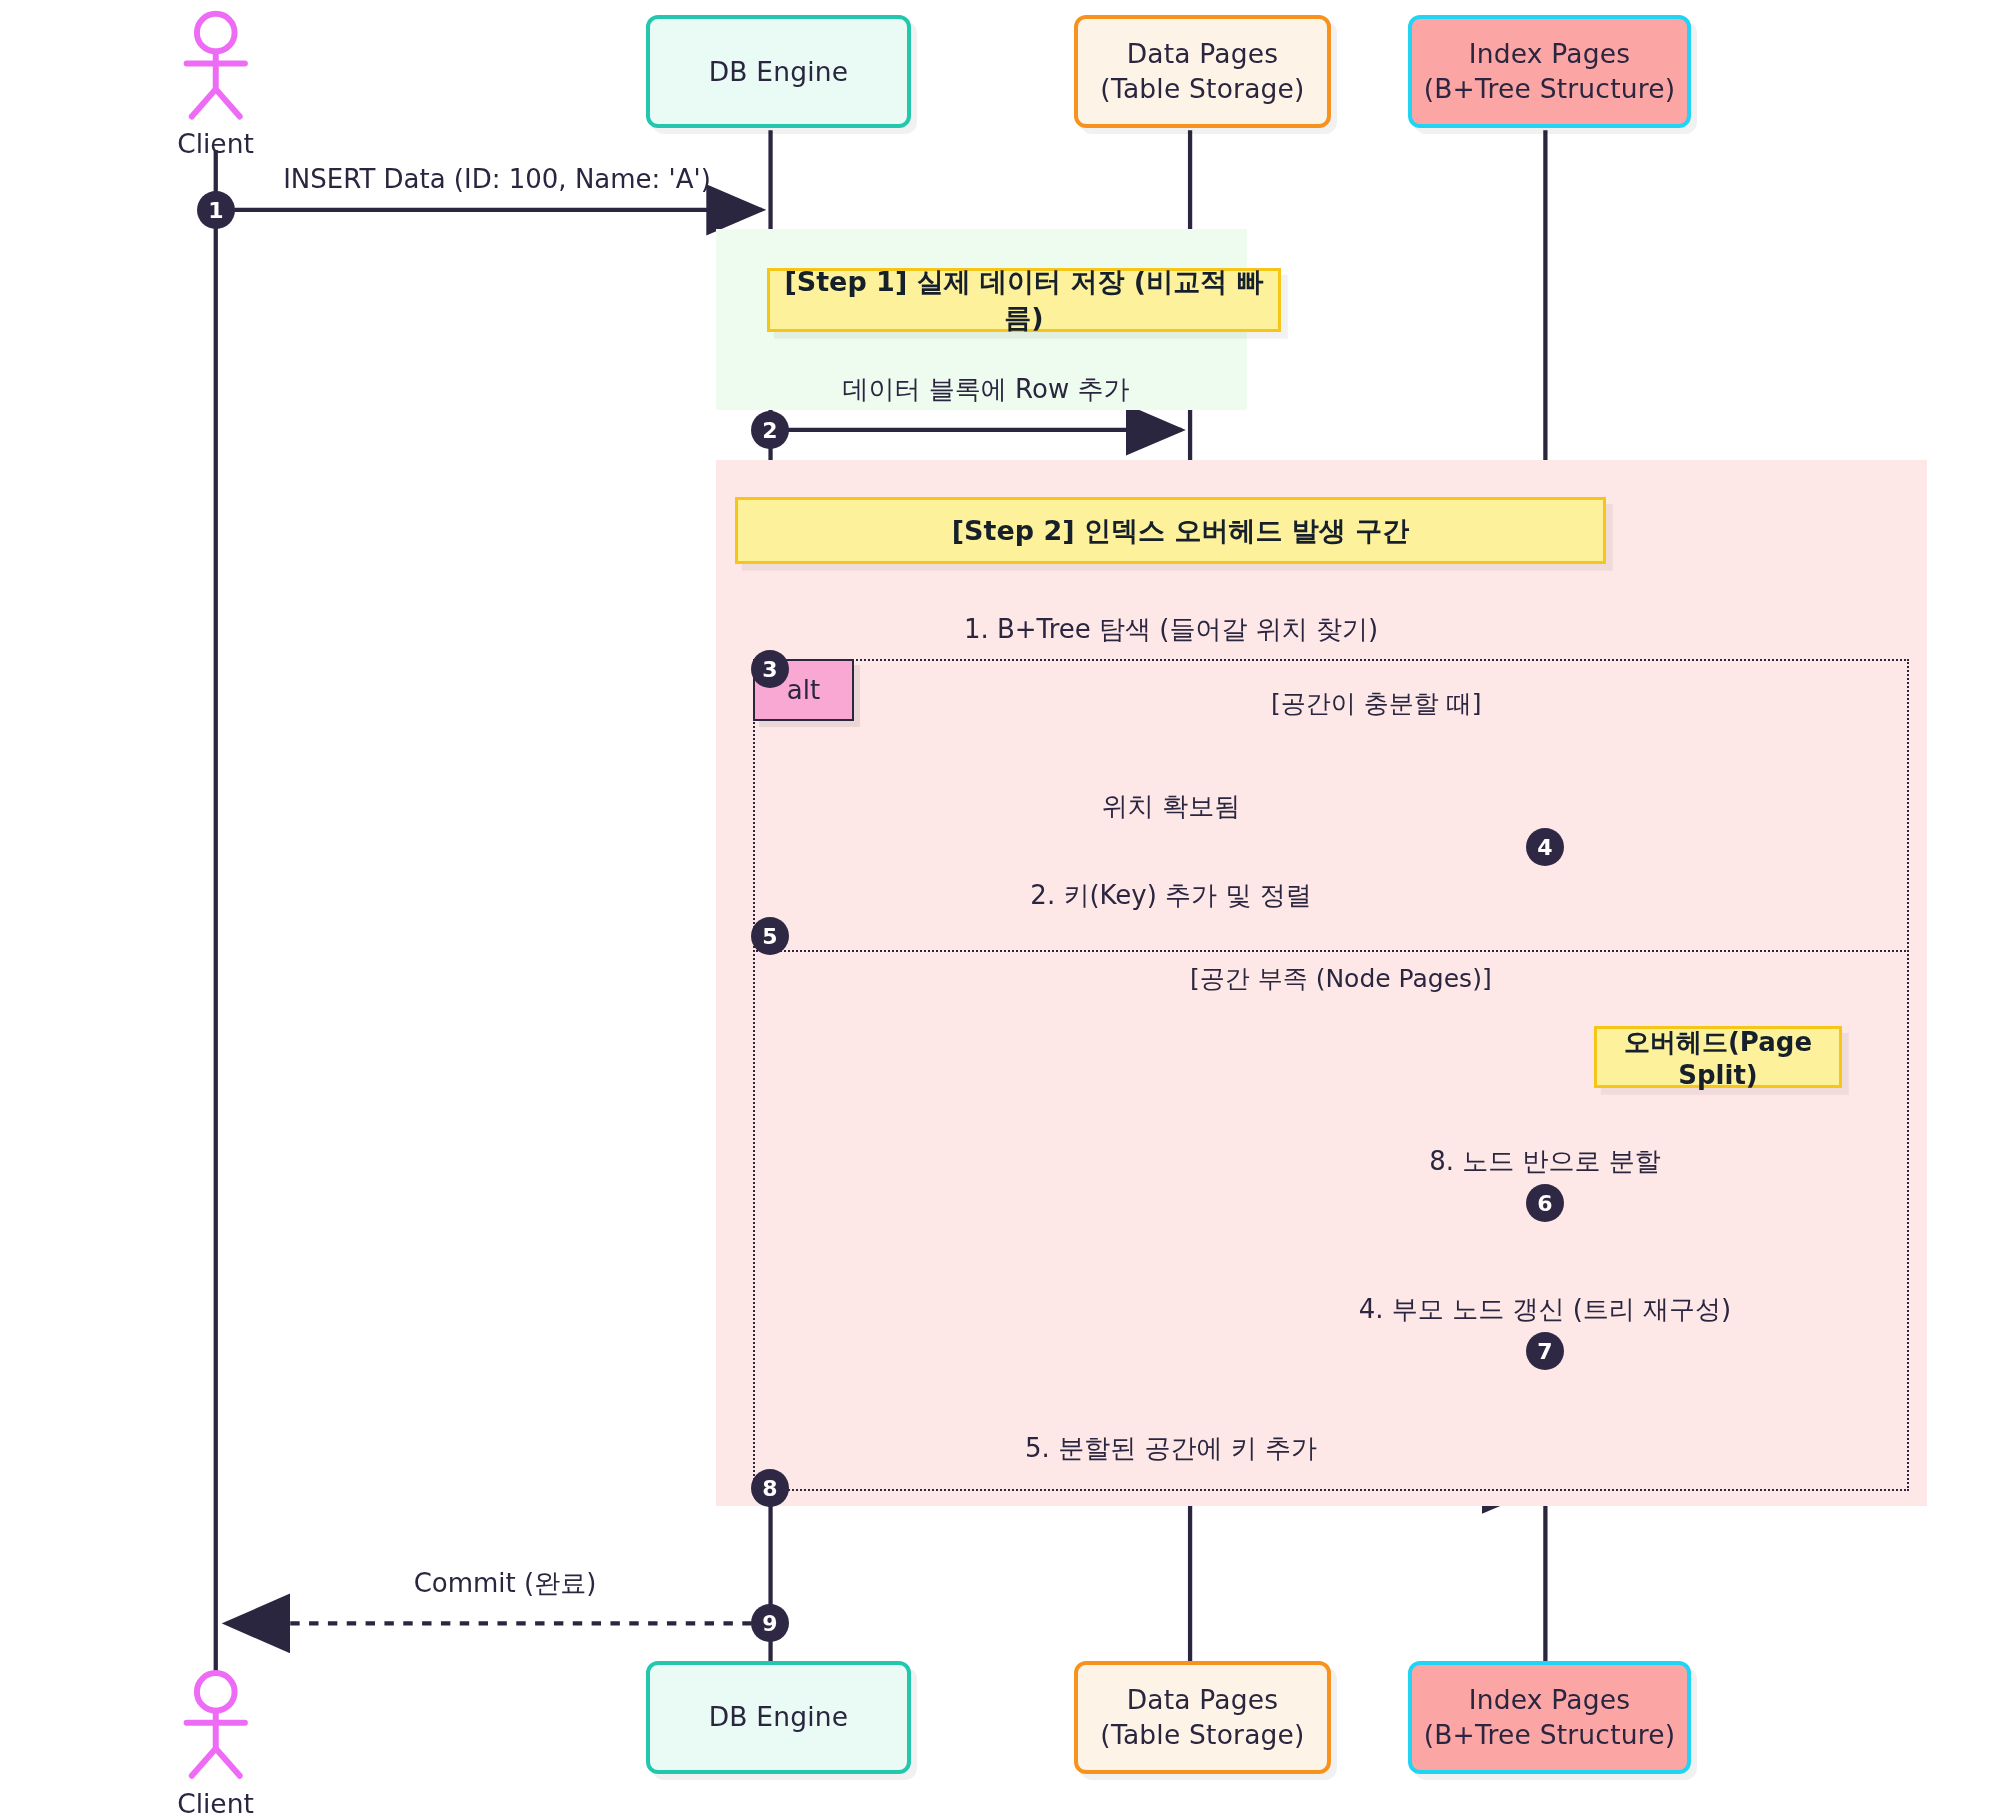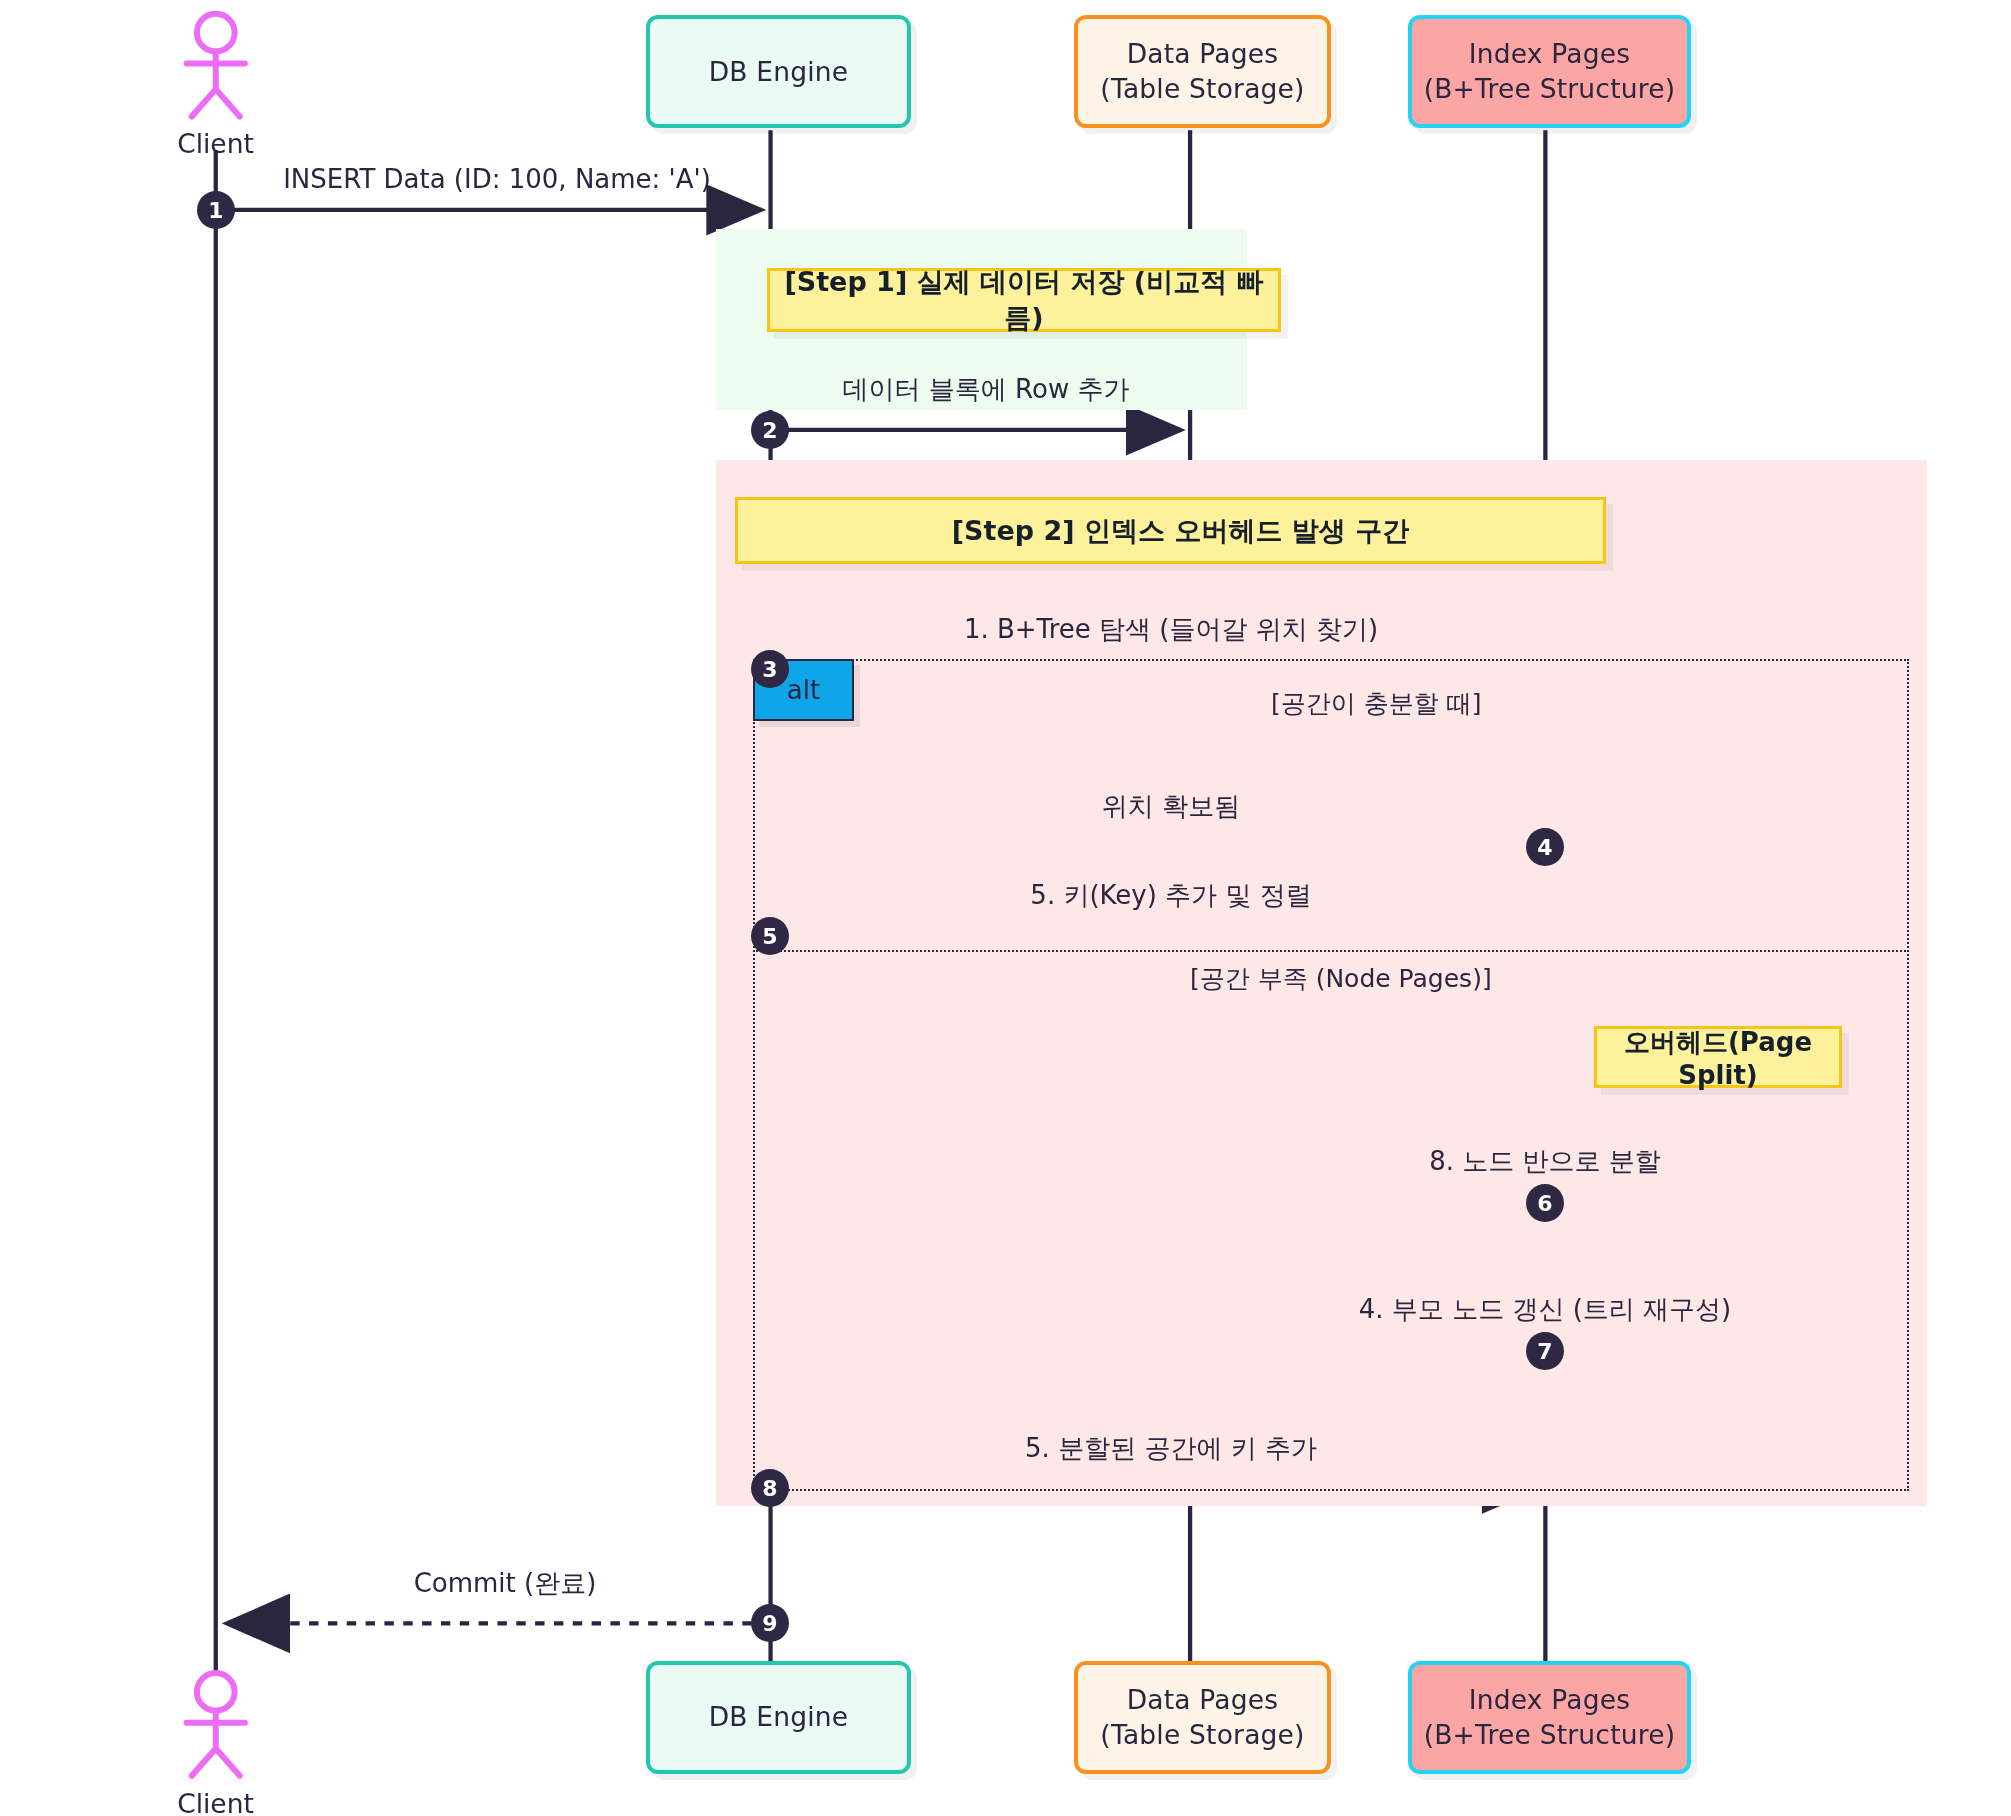--- a/index.html
+++ b/index.html
@@ -52,21 +52,21 @@
   
   .rectzone{position:absolute;z-index:1;}
   .rectzone.green{background:#eefbef;}
   .rectzone.pink {background:#fde7e7;}
 
   
   .altframe{position:absolute;box-sizing:border-box;border:2.6px dotted #2b2640;z-index:2;}
   .altdiv{position:absolute;border-top:2.6px dotted #2b2640;z-index:2;}
   .alttag{
     position:absolute;z-index:4;box-sizing:border-box;
-    background:#0ea5e9;border:2.6px solid #2b2640;
+    background:#f9a8d4;border:2.6px solid #2b2640;
     border-bottom-right-radius:0;
     color:#2b2640;font-size:26px;
     display:flex;align-items:center;justify-content:center;
     box-shadow:6px 6px 0 0 rgba(0,0,0,.07);
   }
   .altcond{
     position:absolute;z-index:4;color:#2b2640;font-size:25px;white-space:nowrap;
   }
 
   
@@ -196,21 +196,21 @@
     <span>[Step 2] 인덱스 오버헤드 발생 구간</span>
   </div>
   <div class="note small" style="left:1594px;top:1026px;width:248px;height:62px;">
     <span>오버헤드(Page Split)</span>
   </div>
 
   <div class="msglbl" style="left:497px;top:164px;">INSERT Data (ID: 100, Name: 'A')</div>
   <div class="msglbl" style="left:986px;top:372px;">데이터 블록에 Row 추가</div>
   <div class="msglbl" style="left:1171px;top:612px;">1. B+Tree 탐색 (들어갈 위치 찾기)</div>
   <div class="msglbl" style="left:1171px;top:789px;">위치 확보됨</div>
-  <div class="msglbl" style="left:1171px;top:878px;">5. 키(Key) 추가 및 정렬</div>
+  <div class="msglbl" style="left:1171px;top:878px;">2. 키(Key) 추가 및 정렬</div>
   <div class="msglbl" style="left:1545px;top:1144px;">8. 노드 반으로 분할</div>
   <div class="msglbl" style="left:1545px;top:1292px;">4. 부모 노드 갱신 (트리 재구성)</div>
   <div class="msglbl" style="left:1171px;top:1431px;">5. 분할된 공간에 키 추가</div>
   <div class="msglbl" style="left:505px;top:1566px;">Commit (완료)</div>
 
   <div class="seqnum" style="left:216px;top:210px;">1</div>
   <div class="seqnum" style="left:770px;top:430px;">2</div>
   <div class="seqnum" style="left:770px;top:669px;">3</div>
   <div class="seqnum" style="left:1545px;top:847px;">4</div>
   <div class="seqnum" style="left:770px;top:936px;">5</div>

